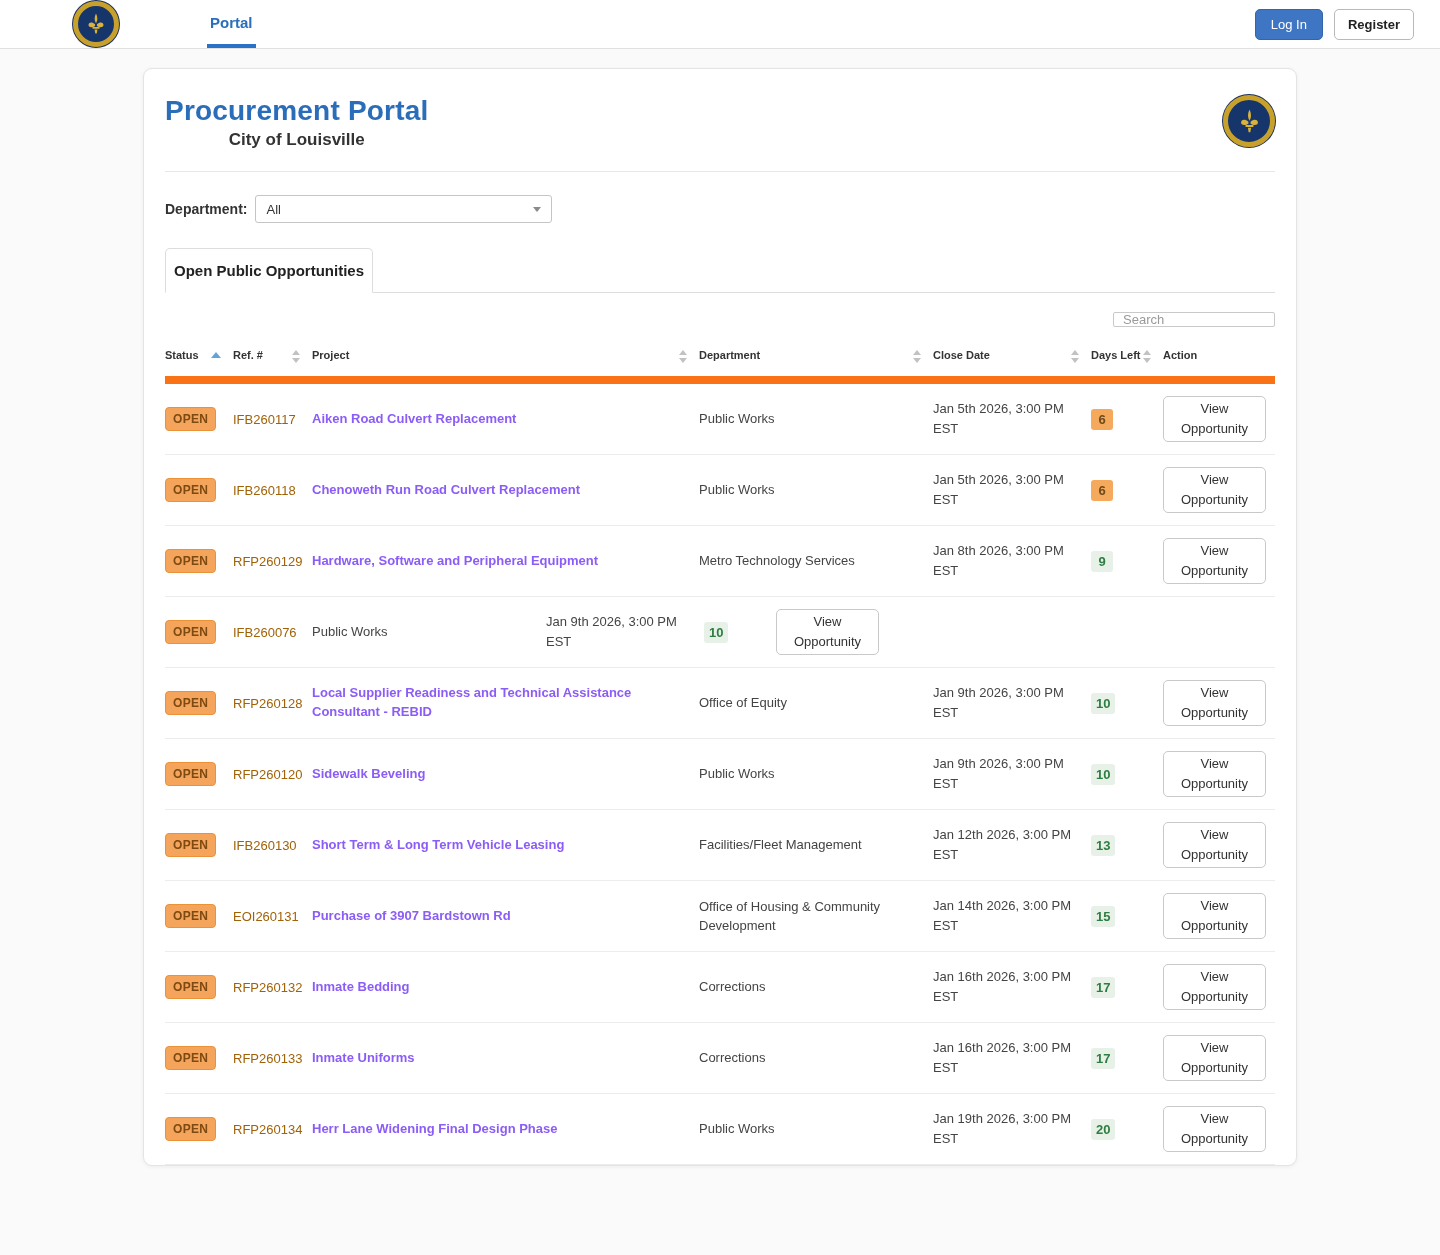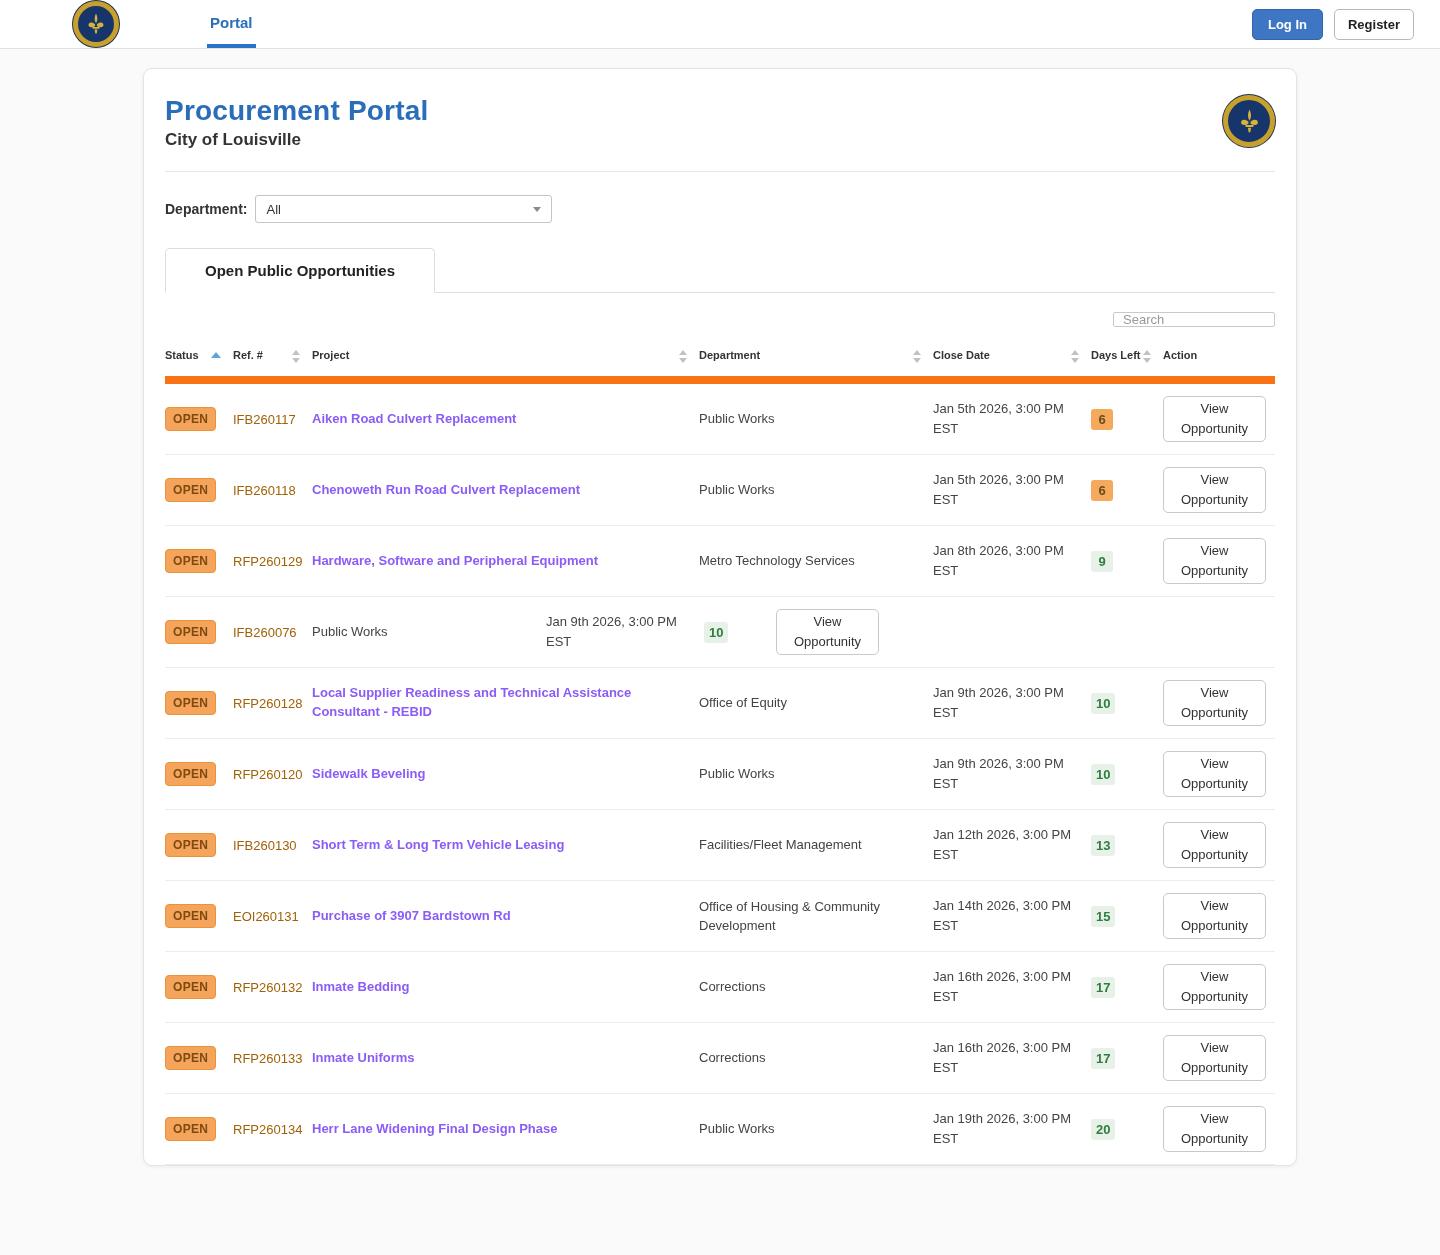--- a/index.html
+++ b/index.html
@@ -40,21 +40,21 @@
     font-size: 15px; font-weight: bold;
     color: #2a6fbb;
     border-bottom: 4px solid #2a72c8;
     cursor: pointer;
   }
   .nav-spacer { flex: 1; }
   .nav-actions { display: flex; align-items: center; gap: 11px; padding-right: 26px; }
   .btn-login {
     background: #3e76c4; color: #fff;
     border: 1px solid #3366a9; border-radius: 5px;
-    font-size: 13px; font-weight: bold;
+    font-size: 13px; font-weight: normal;
     padding: 7px 15px; cursor: pointer;
     font-family: "Liberation Sans", sans-serif;
   }
   .btn-register {
     background: #fff; color: #222;
     border: 1px solid #b9b9b9; border-radius: 5px;
     font-size: 13px; font-weight: bold;
     padding: 7px 13px; cursor: pointer;
     font-family: "Liberation Sans", sans-serif;
   }
@@ -65,20 +65,21 @@
     margin: 19px auto 42px;
     background: #fff;
     border: 1px solid #e4e4e4;
     border-radius: 9px;
     box-shadow: 0 1px 4px rgba(0,0,0,.06);
     padding: 0 21px;
   }
   .card-header {
     display: flex; justify-content: space-between; align-items: flex-start;
     padding-top: 26px;
+    text-align: center;
   }
   .page-title {
     color: #2a6db9;
     font-size: 28px;
     font-weight: bold;
     letter-spacing: .2px;
   }
   .page-subtitle {
     color: #333;
     font-size: 17px;
@@ -111,21 +112,21 @@
   }
 
   
   .tabs-row {
     display: flex;
     margin-top: 25px;
     border-bottom: 1px solid #ddd;
   }
   .tab {
     font-size: 15px; font-weight: bold;
-    padding: 13px 39px;
+    padding: 13px 8px;
     cursor: pointer;
   }
   .tab.active {
     color: #222;
     background: #fff;
     border: 1px solid #ddd;
     border-bottom: 1px solid #fff;
     border-radius: 5px 5px 0 0;
     margin-bottom: -1px;
   }

